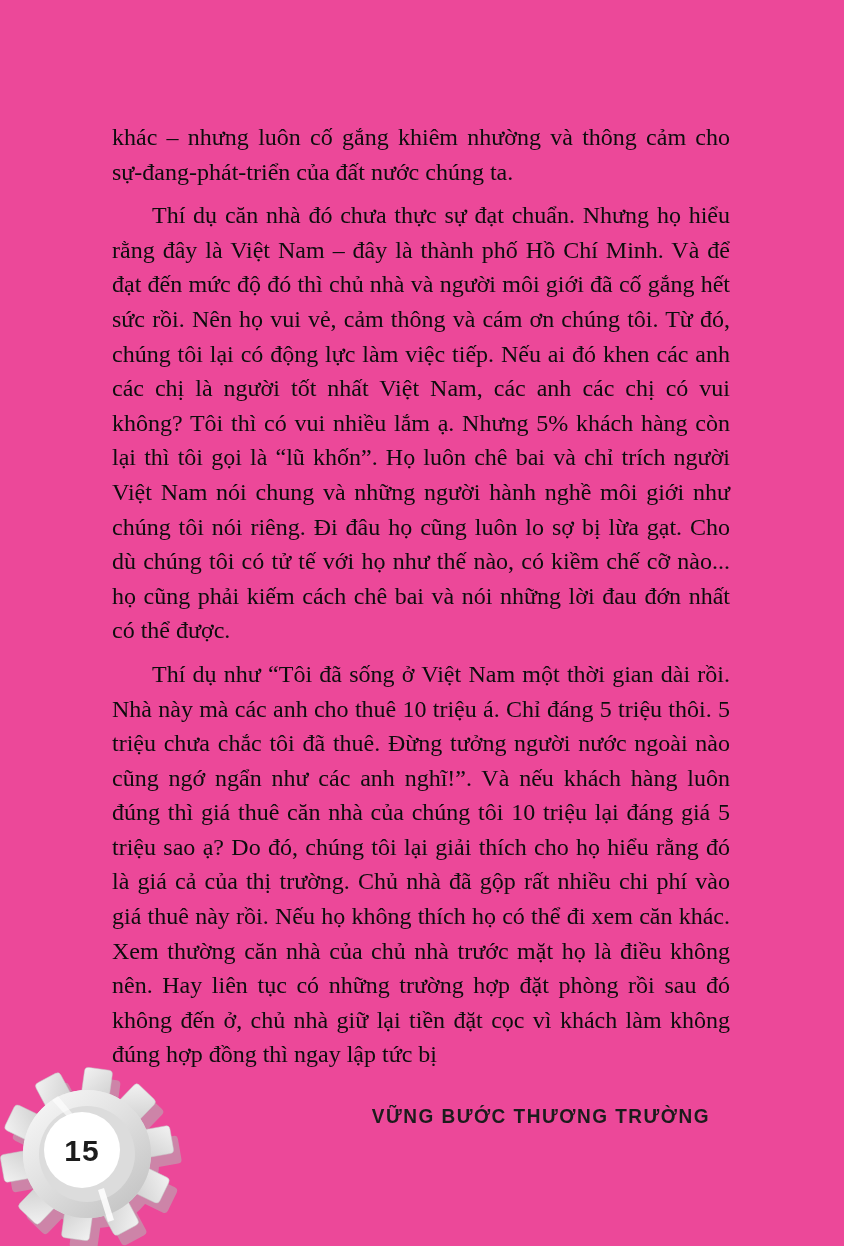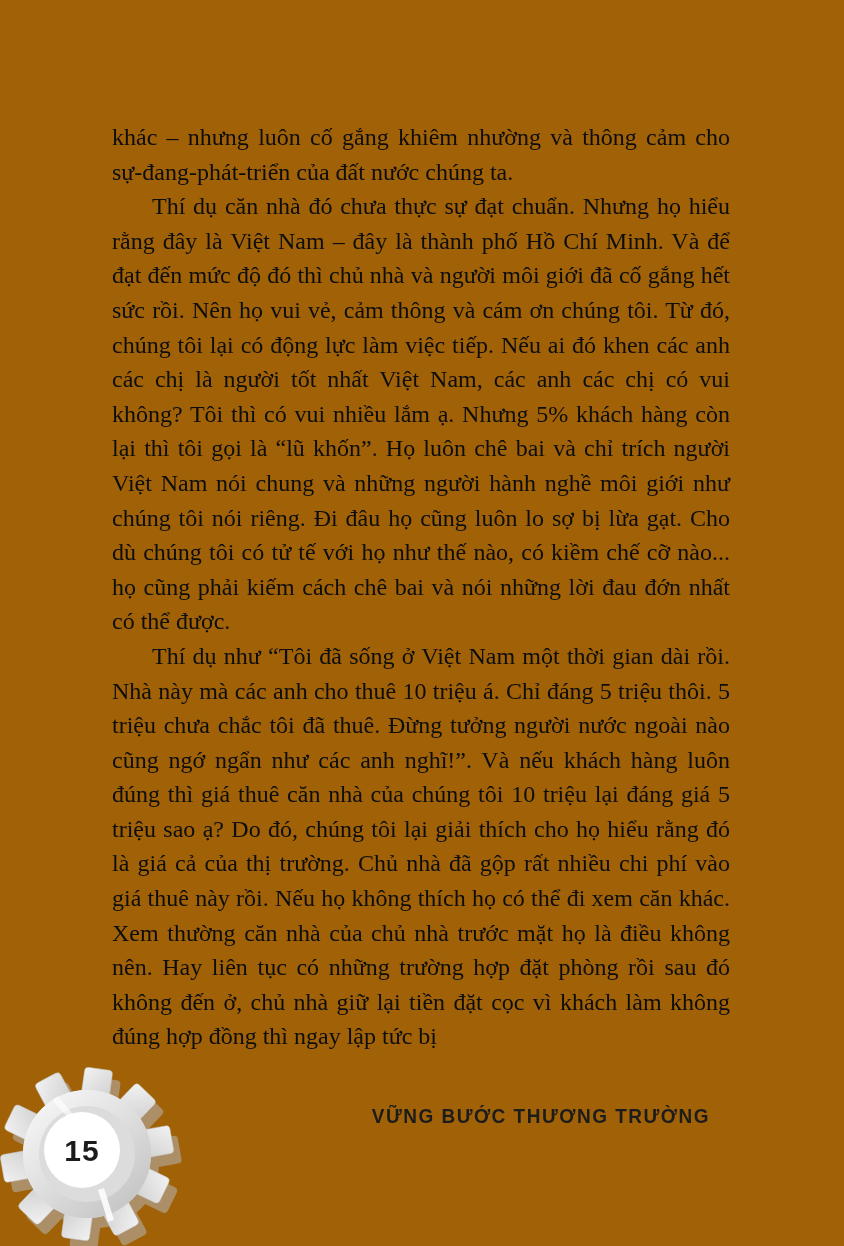--- a/index.html
+++ b/index.html
@@ -1,35 +1,35 @@
 <!DOCTYPE html>
 <html><head>
 <meta charset="utf-8">
 <style>
   html, body { margin: 0; padding: 0; background: #ffffff; }
   .page {
     position: relative;
     width: 844px;
     height: 1246px;
-    background: #a16207;
+    background: #ec4899;
     overflow: hidden;
     font-family: "Liberation Serif", serif;
   }
   .text-block {
     position: absolute;
     left: 112px;
     top: 120px;
     width: 618px;
     color: #0d0d0d;
     font-size: 24px;
     line-height: 34.6px;
     text-align: justify;
   }
   .text-block p.para { margin: 0; }
-  .text-block p.para + p.para { }
+  .text-block p.para + p.para { margin-top: 9px; }
   .text-block p.indent { text-indent: 40px; }
   .text-block span.italic { }
   .text-block span.normal { font-style: normal; }
 
   .footer-title {
     position: absolute;
     top: 1106px;
     right: 134px;
     font-family: "Liberation Sans", sans-serif;
     font-weight: bold;

